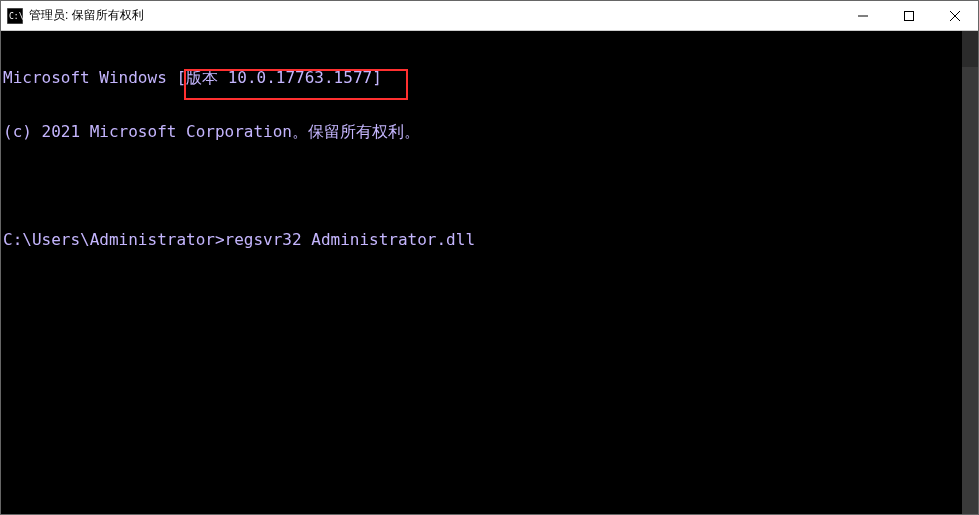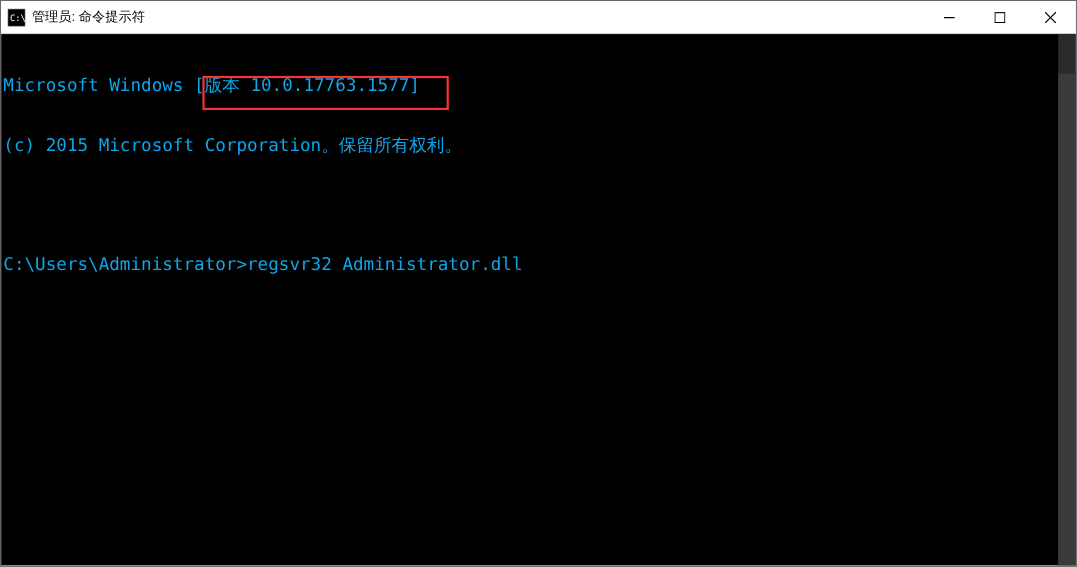--- a/index.html
+++ b/index.html
@@ -55,21 +55,21 @@
       align-items: center;
       justify-content: center;
       font-size: 10px;
       color: #000;
       cursor: pointer;
     }
     .terminal {
       width: 100%;
       height: calc(100% - 30px);
       background: #000;
-      color: #0ea5e9;
+      color: #c4b5fd;
       font-family: "NSimSun", "SimSun", Consolas, monospace;
       font-size: 16px;
       line-height: 18px;
       padding: 2px 0 0 2px;
       white-space: pre;
       position: relative;
       overflow: hidden;
     }
     .terminal-line {
       white-space: pre;
@@ -101,21 +101,21 @@
 <body>
 
 <div class="titlebar">
   <div class="titlebar-left">
     <span class="app-icon">
       <svg viewBox="0 0 16 16">
         <rect x="0" y="0" width="16" height="16" fill="#000" stroke="#888" stroke-width="1"></rect>
         <text x="2" y="11" font-size="8" fill="#fff" font-family="monospace">C:\</text>
       </svg>
     </span>
-    <span class="window-title">管理员: 命令提示符</span>
+    <span class="window-title">管理员: 保留所有权利</span>
   </div>
   <div class="window-controls">
     <div class="win-btn">
       <svg width="10" height="10" viewBox="0 0 10 10">
           <line x1="0" y1="5" x2="10" y2="5" stroke="#000" stroke-width="1"></line>
         </svg>
     </div>
     <div class="win-btn">
       <svg width="10" height="10" viewBox="0 0 10 10">
           <rect x="0.5" y="0.5" width="9" height="9" fill="none" stroke="#000" stroke-width="1"></rect>
@@ -125,20 +125,20 @@
       <svg width="10" height="10" viewBox="0 0 10 10">
           <line x1="0" y1="0" x2="10" y2="10" stroke="#000" stroke-width="1"></line>
           <line x1="10" y1="0" x2="0" y2="10" stroke="#000" stroke-width="1"></line>
         </svg>
     </div>
   </div>
 </div>
 
 <div class="terminal">
   <div class="terminal-line">Microsoft Windows [版本 10.0.17763.1577]</div>
-  <div class="terminal-line">(c) 2015 Microsoft Corporation。保留所有权利。</div>
+  <div class="terminal-line">(c) 2021 Microsoft Corporation。保留所有权利。</div>
   <div class="terminal-line">&nbsp;</div>
   <div class="terminal-line"><span>C:\Users\Administrator&gt;</span><span>regsvr32 Administrator.dll</span></div>
   <div class="highlight-box"></div>
   <div class="scrollbar">
     <div class="scroll-thumb"></div>
   </div>
 </div>
 
 </body></html>

